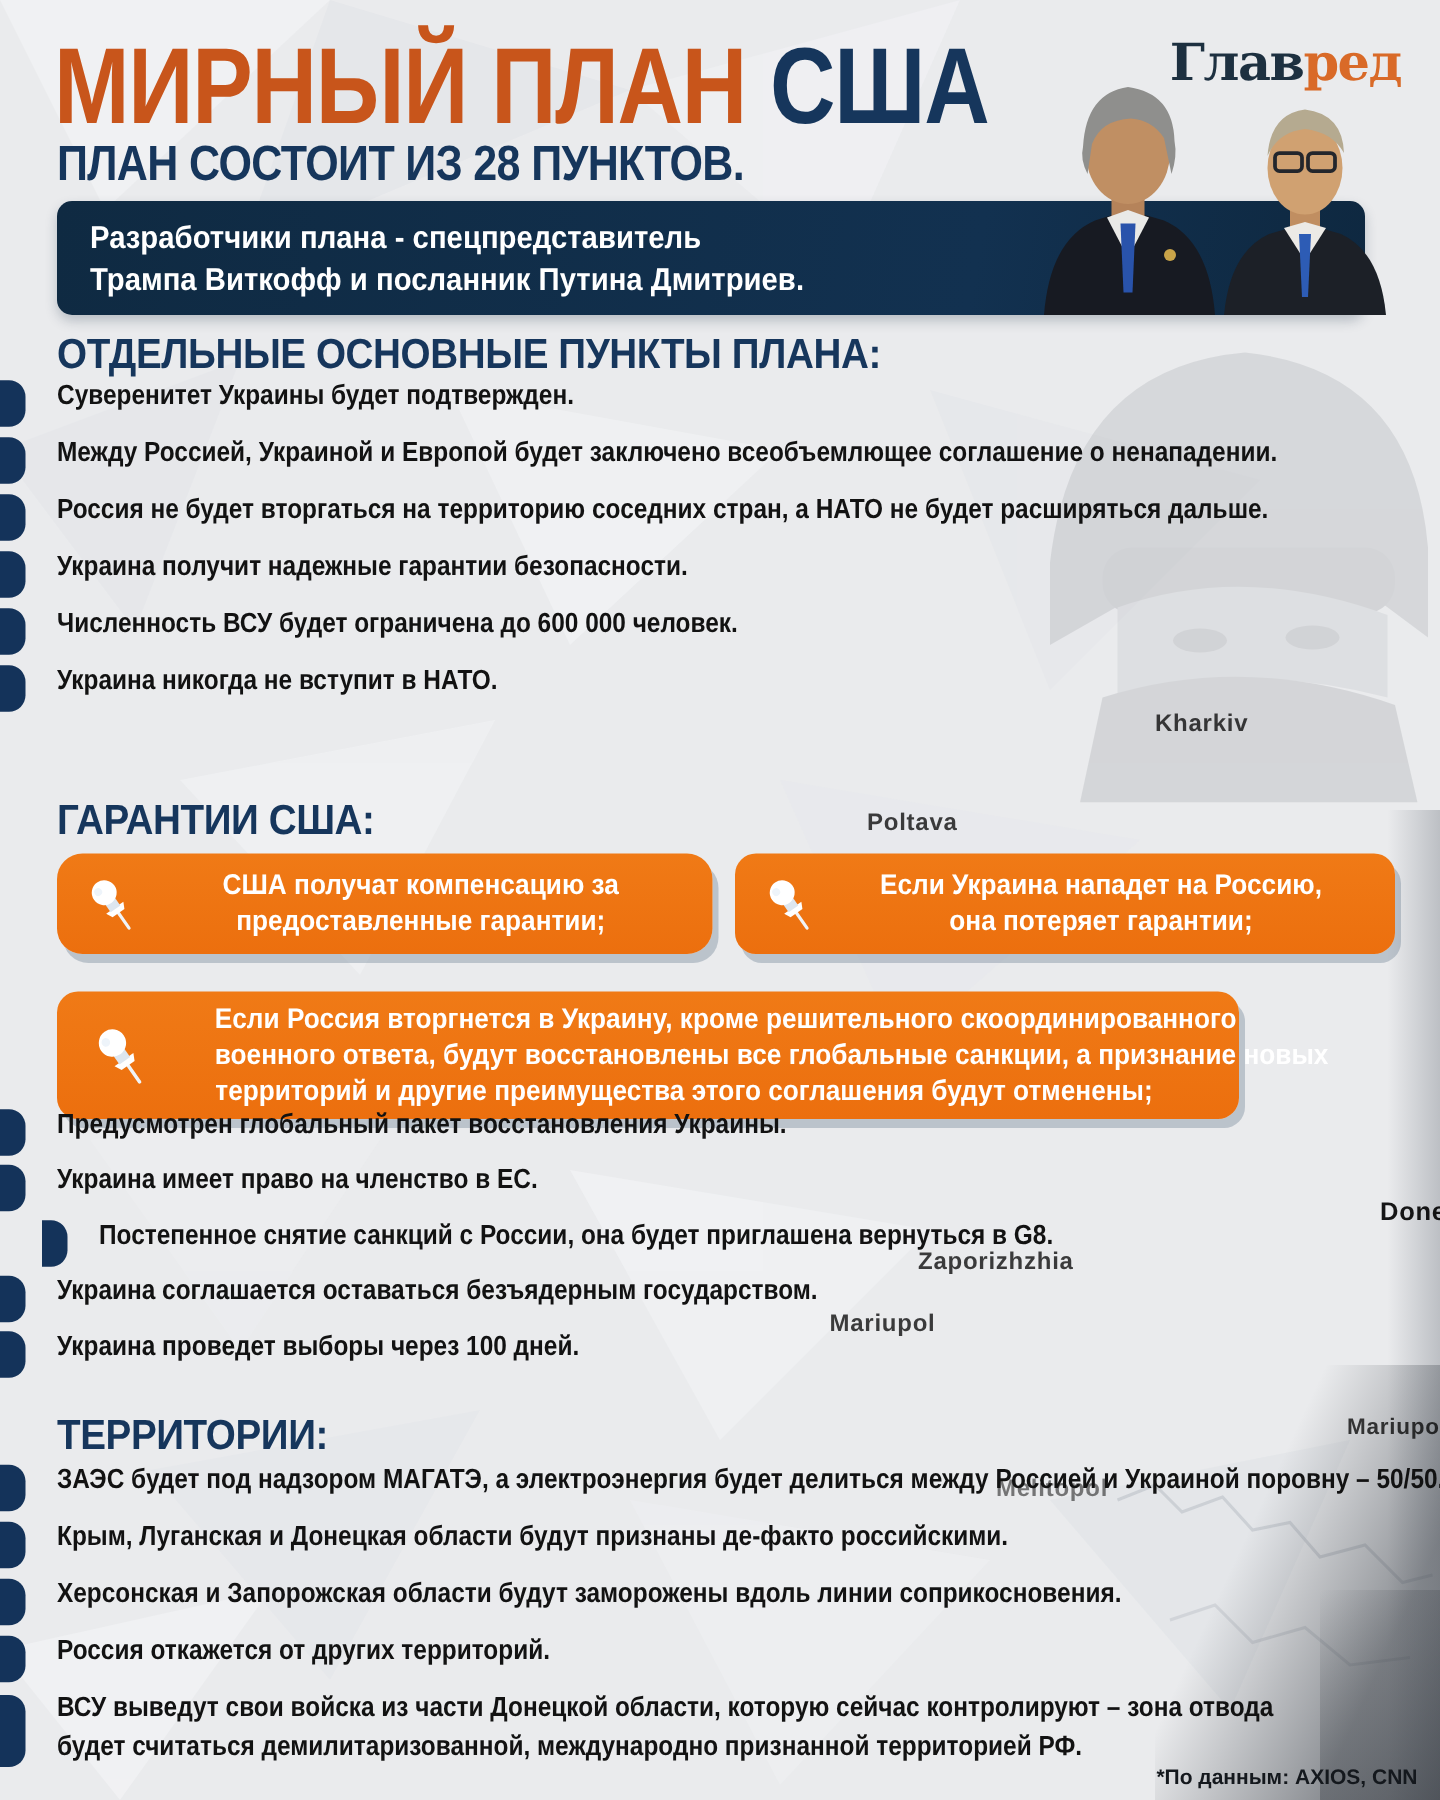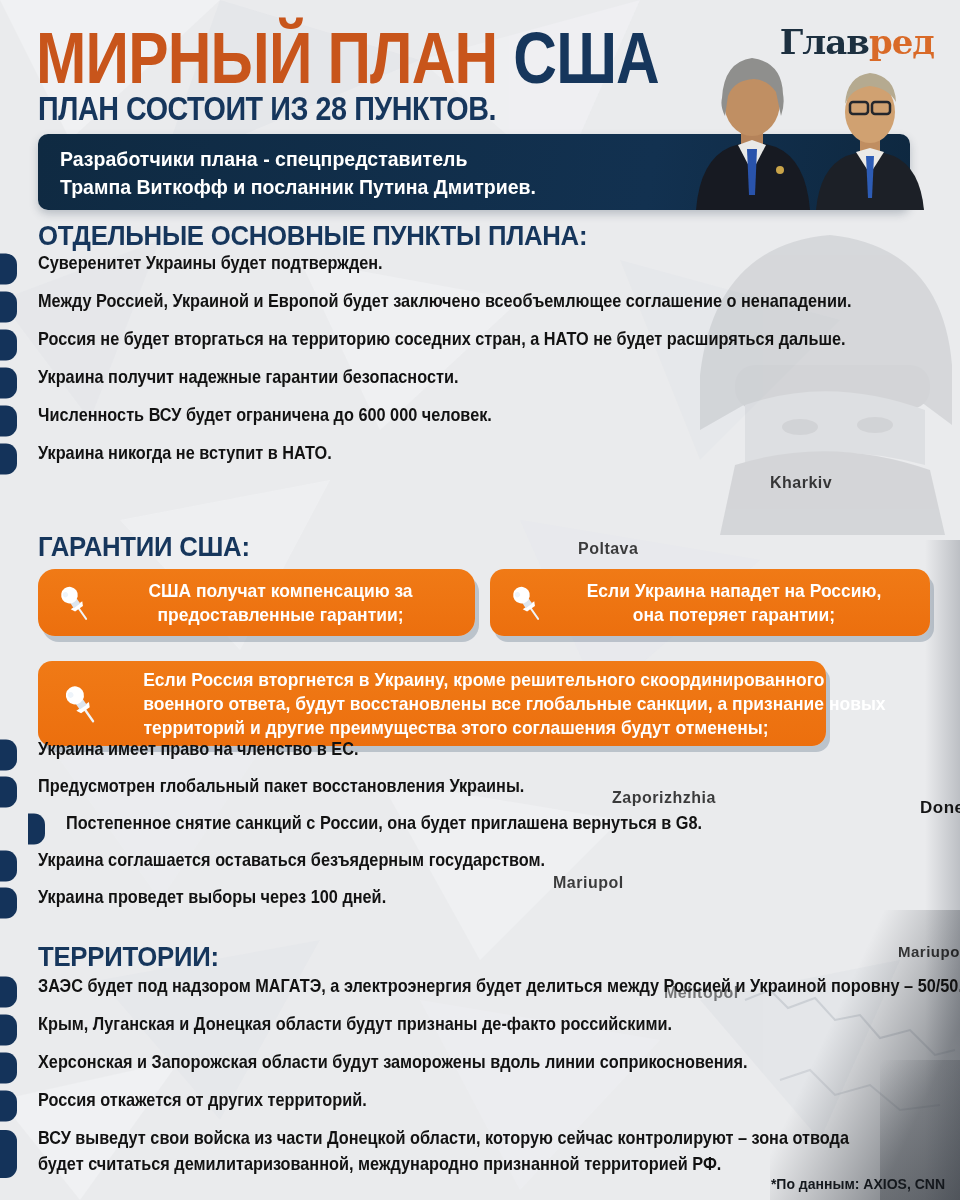--- a/index.html
+++ b/index.html
@@ -47,21 +47,21 @@
   .obox .otext{position:absolute;left:64px;right:16px;top:50%;transform:translateY(-50%) scaleX(.92);
         transform-origin:center;color:#fff;font-weight:700;font-size:19px;line-height:24px;
         text-align:center;white-space:nowrap;}
   .obox .otext span{display:block;}
   .obox .pin{position:absolute;left:16px;top:50%;transform:translateY(-50%);}
   .obox-big .otext{left:78px;right:30px;}
 
   
   .mlab{position:absolute;color:#000000;font-size:16px;font-weight:700;opacity:.75;letter-spacing:.5px;}
   .ml-1{left:770px;top:474px;} .ml-2{left:578px;top:540px;} .ml-3{left:636px;top:728px;}
-  .ml-4{left:612px;top:789px;} .ml-5{left:553px;top:874px;} .ml-6{left:898px;top:943px;font-size:15px;}
+  .ml-4{left:612px;top:833px;} .ml-5{left:553px;top:874px;} .ml-6{left:898px;top:943px;font-size:15px;}
   .ml-7{left:664px;top:984px;opacity:.5;} .ml-8{left:920px;top:798px;font-size:17px;opacity:.9;}
 
   .footer-note{position:absolute;right:15px;top:1176px;color:#14181d;font-size:14px;font-weight:700;}
 
   
   .right-band{position:absolute;left:925px;top:540px;width:35px;height:660px;
       background:linear-gradient(90deg,rgba(130,136,145,0),rgba(120,126,135,.4));}
   .dark-corner{position:absolute;left:770px;top:910px;width:190px;height:290px;
       background:linear-gradient(115deg,rgba(100,105,112,0) 35%,rgba(66,71,78,.55) 75%);}
   .dark-corner2{position:absolute;left:880px;top:1060px;width:80px;height:140px;
@@ -238,25 +238,25 @@
     <div class="otext">
       <span>Если Россия вторгнется в Украину, кроме решительного скоординированного</span>
       <span>военного ответа, будут восстановлены все глобальные санкции, а признание новых</span>
       <span>территорий и другие преимущества этого соглашения будут отменены;</span>
     </div>
   </div>
 
   <div class="blist" style="top:736px;">
     <div class="brow" style="height:37px;">
         <span class="pill"></span>
+        <span class="btxt">Предусмотрен глобальный пакет восстановления Украины.</span>
+      </div>
+    <div class="brow" style="height:37px;">
+        <span class="pill"></span>
         <span class="btxt">Украина имеет право на членство в ЕС.</span>
-      </div>
-    <div class="brow" style="height:37px;">
-        <span class="pill"></span>
-        <span class="btxt">Предусмотрен глобальный пакет восстановления Украины.</span>
       </div>
     <div class="brow" style="height:37px;margin-left:28px;">
         <span class="pill"></span>
         <span class="btxt">Постепенное снятие санкций с России, она будет приглашена вернуться в G8.</span>
       </div>
     <div class="brow" style="height:37px;">
         <span class="pill"></span>
         <span class="btxt">Украина соглашается оставаться безъядерным государством.</span>
       </div>
     <div class="brow" style="height:37px;">

